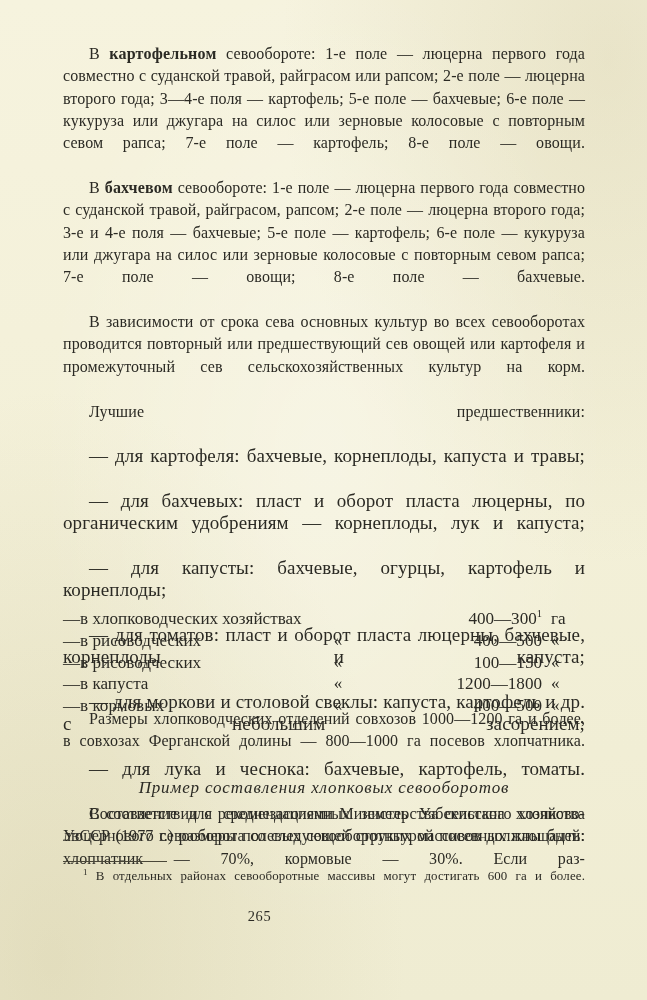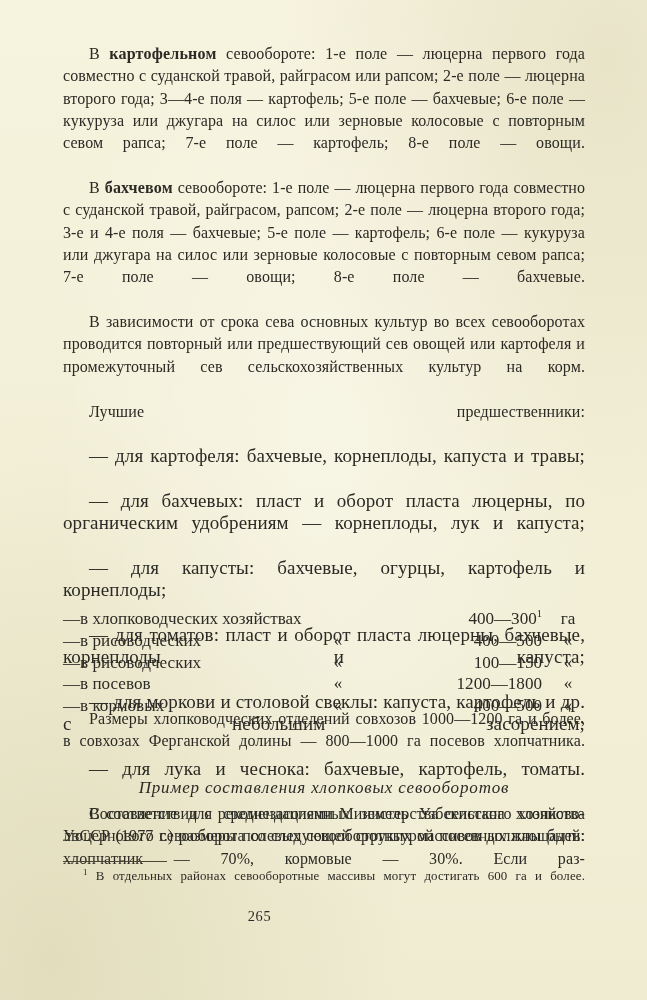--- a/index.html
+++ b/index.html
@@ -91,21 +91,21 @@
     width: 118px;
     text-align: left;
     padding-left: 32px;
   }
   .sizetable td.c-value {
     text-align: right;
     padding-right: 9px;
   }
   .sizetable td.c-unit {
     width: 34px;
-    text-align: center;
+    text-align: left;
   }
   sup.fn {
     font-size: 10.5px;
     vertical-align: super;
     line-height: 0;
   }
 
   
   .section-heading {
     position: absolute;
@@ -205,21 +205,21 @@
       </tr>
       <tr>
         <td class="c-dash">—</td>
         <td class="c-label">в рисоводческих</td>
         <td class="c-ditto">«</td>
         <td class="c-value"><span>100—150</span><sup class="fn"></sup></td>
         <td class="c-unit">«</td>
       </tr>
       <tr>
         <td class="c-dash">—</td>
-        <td class="c-label">в посевов</td>
+        <td class="c-label">в капуста</td>
         <td class="c-ditto">«</td>
         <td class="c-value"><span>1200—1800</span><sup class="fn"></sup></td>
         <td class="c-unit">«</td>
       </tr>
       <tr>
         <td class="c-dash">—</td>
         <td class="c-label">в кормовых</td>
         <td class="c-ditto">«</td>
         <td class="c-value"><span>400—500</span><sup class="fn"></sup></td>
         <td class="c-unit">«</td>

